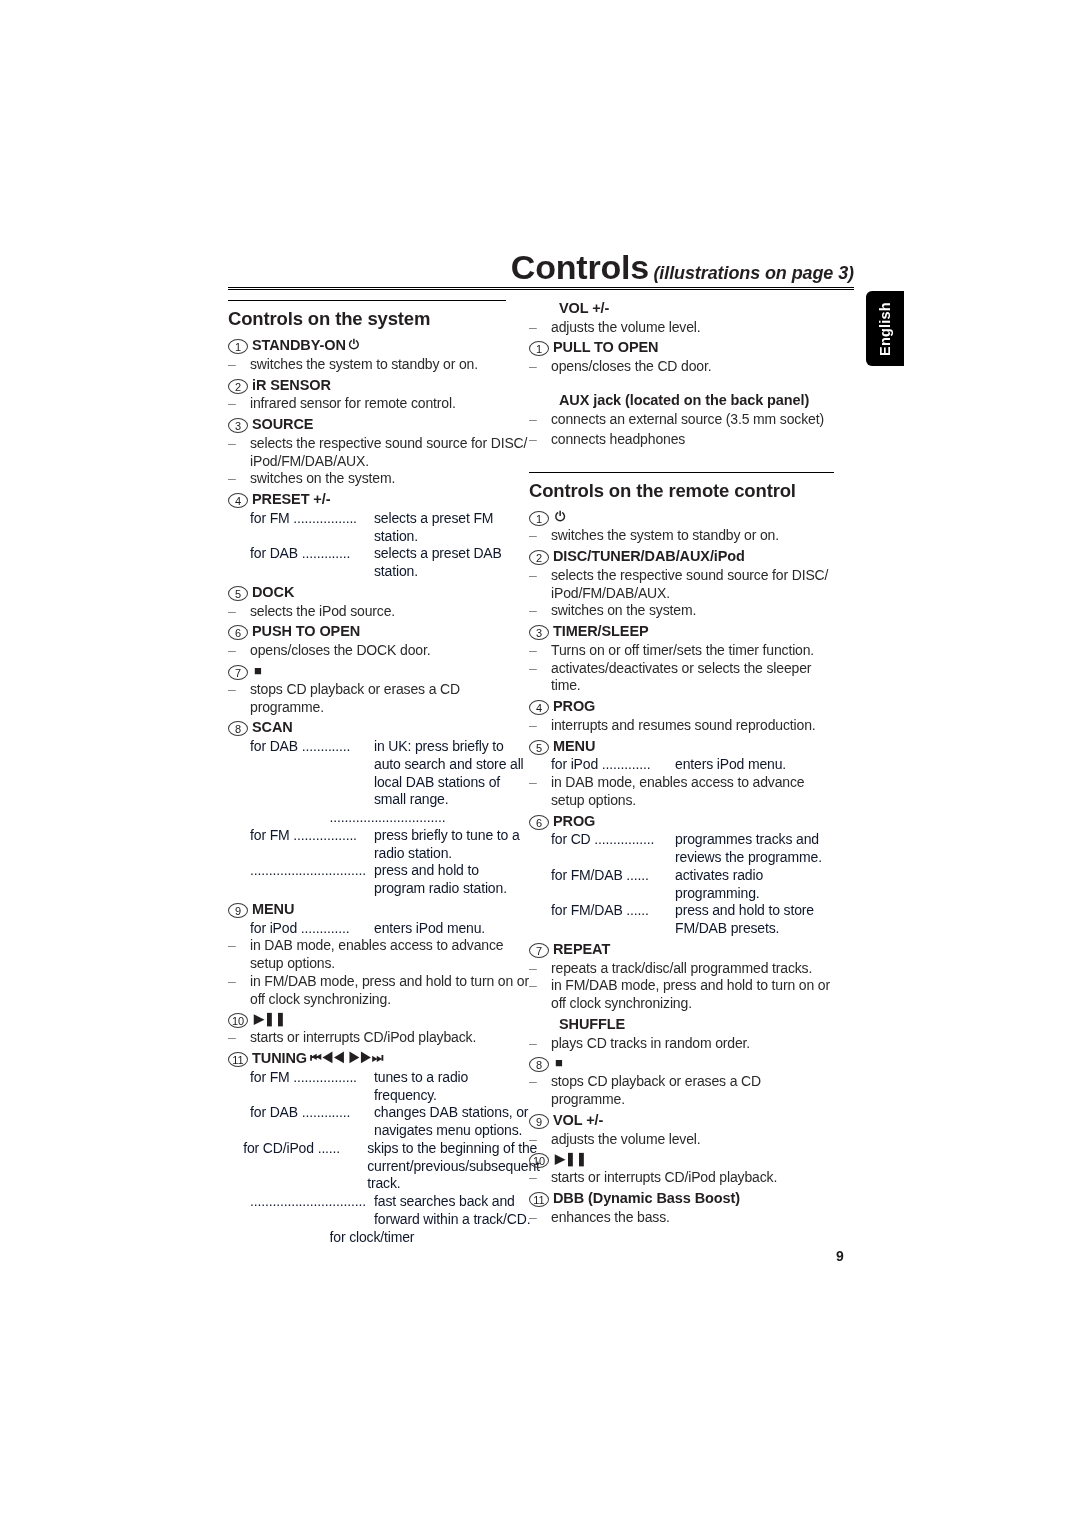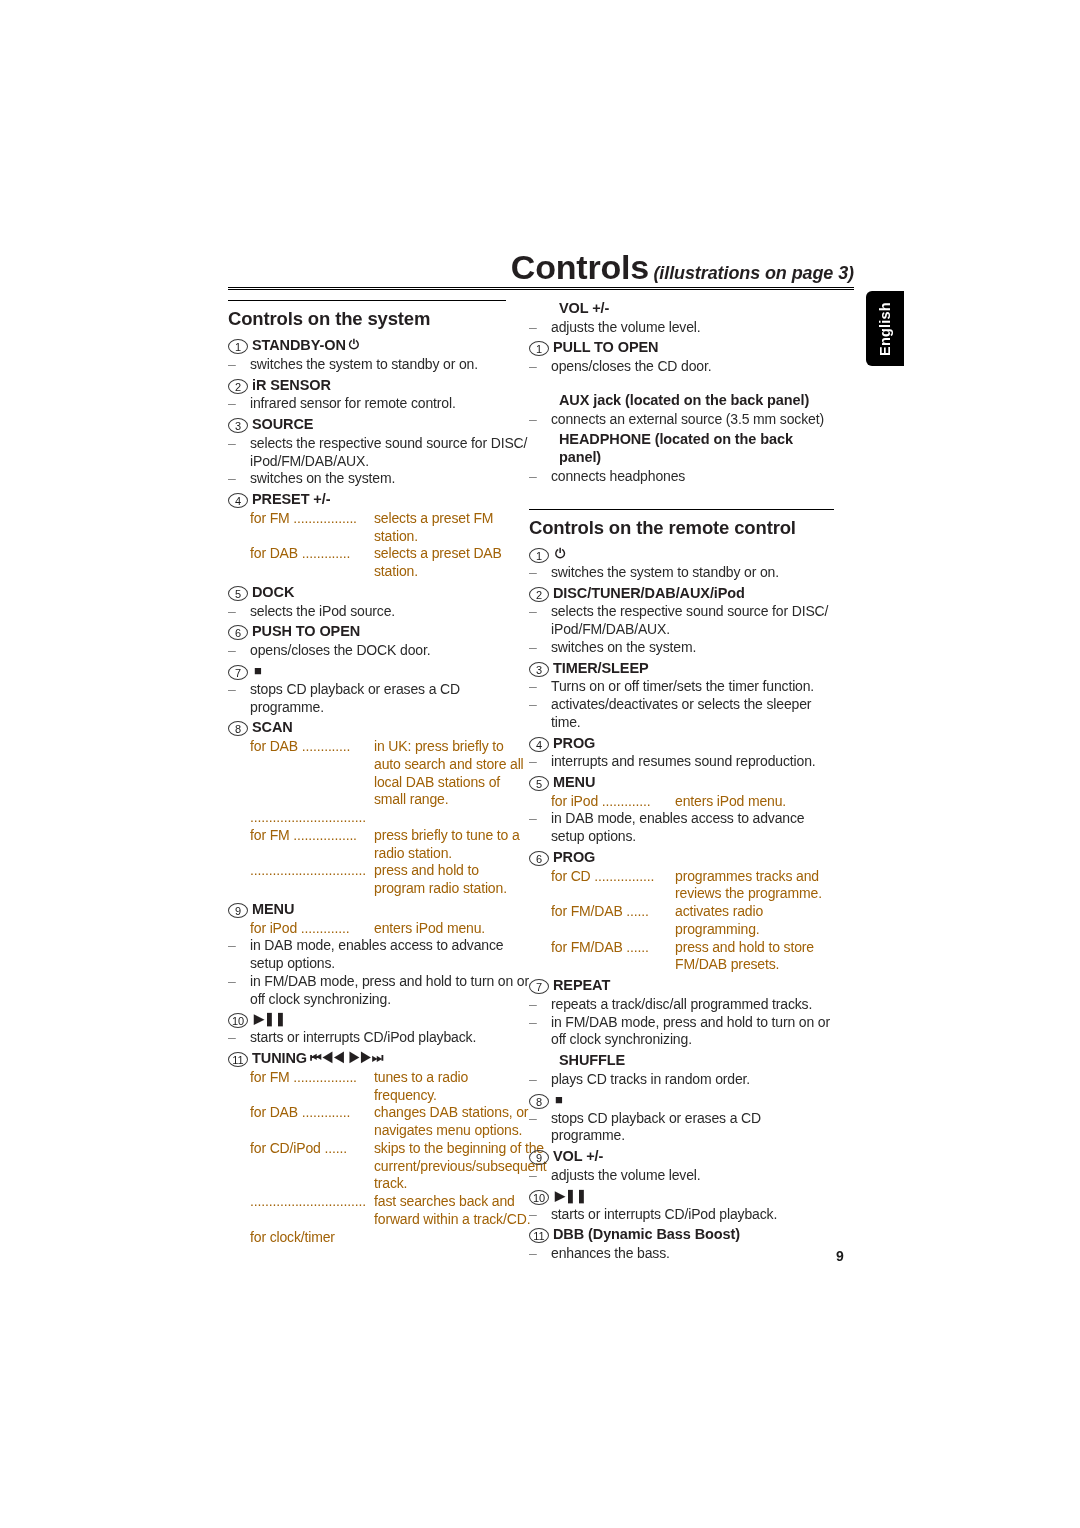--- a/index.html
+++ b/index.html
@@ -156,22 +156,23 @@
   }
   .btext { flex: 1 1 auto; }
 
   
   .leader-row {
     display: flex;
     align-items: baseline;
     line-height: 1.27;
     font-size: 14px;
     letter-spacing: -0.15px;
-    color: #a16207;
+    color: #0f172a;
     padding-left: 22px;
+    justify-content: center;
   }
   .lterm {
     flex: 0 0 auto;
     white-space: nowrap;
     overflow: hidden;
     position: relative;
   }
   .lterm.w1 { width: 124px; }
   .ldesc { flex: 1 1 auto; }
 
@@ -393,24 +394,20 @@
           <div class="entry-head">
             <span class="num none"></span>
             <span class="label pad">AUX jack (located on the back panel)</span>
           </div>
           <div class="bullet-row">
             <span class="dash">–</span>
             <span class="btext">connects an external source (3.5 mm socket)</span>
           </div>
         </div>
         <div class="entry">
-          <div class="entry-head">
-            <span class="num none"></span>
-            <span class="label pad">HEADPHONE (located on the back panel)</span>
-          </div>
           <div class="bullet-row">
             <span class="dash">–</span>
             <span class="btext">connects headphones</span>
           </div>
         </div>
       </div>
     <div class="spacer-lg"></div>
     <div class="rule-thin right"></div>
     <div class="section-title">Controls on the remote control</div>
     <div id="right-entries">

